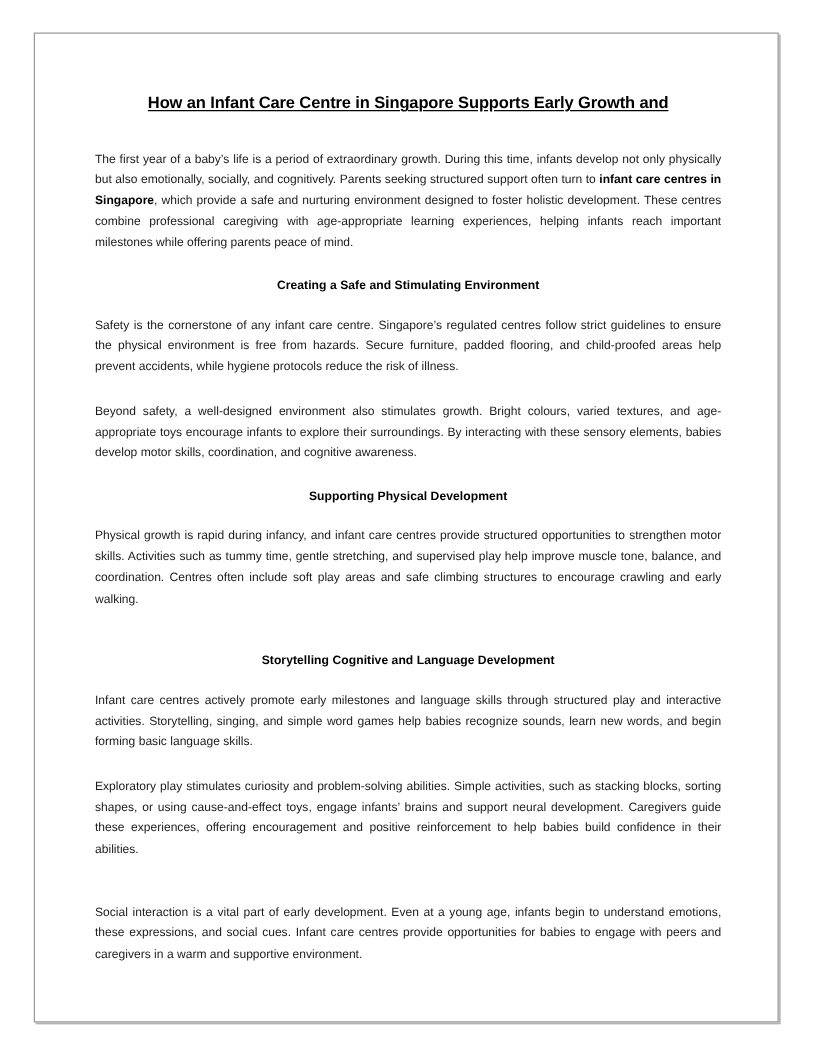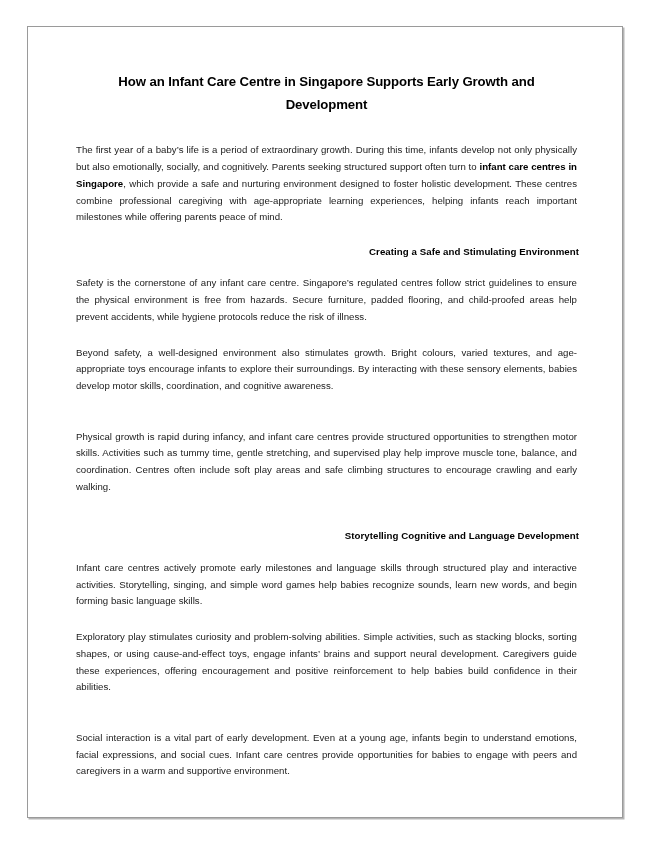--- a/index.html
+++ b/index.html
@@ -47,20 +47,21 @@
     line-height: 1.72;
     color: #000000;
     margin: 0 0 0 0;
     padding: 0 7px;
     letter-spacing: -0.1px;
   }
   .doc-title .title-line {
     display: block;
   }
   .doc-title .title-ul {
+    text-decoration: underline;
     text-underline-offset: 2px;
   }
 
   .para {
     font-size: 9.65px;
     line-height: 1.73;
     color: #1a1a1a;
     text-align: justify;
     margin: 2px;
     letter-spacing: 0.02px;
@@ -69,63 +70,63 @@
     font-weight: bold;
     color: #000000;
   }
 
   .section-heading {
     font-size: 9.7px;
     font-weight: bold;
     color: #000000;
     margin: 0;
     line-height: 1.6;
-    text-align: right;
+    text-align: center;
     letter-spacing: 0.05px;
   }
 
   .gap-title-body { height: 24px; }
   .gap-para       { height: 15px; }
   .gap-before-h   { height: 16px; }
   .gap-after-h    { height: 14px; }
 </style>
 </head>
 <body>
 
 <div class="page-canvas">
   <div class="page-sheet">
     <div class="page-body">
 
       <h1 class="doc-title">
         <span class="title-line"><span class="title-ul">How an Infant Care Centre in Singapore Supports Early Growth and</span></span>
-        <span class="title-line"><span class="title-ul">Development</span></span>
       </h1>
 
       <div class="gap-title-body"></div>
 
       <p class="para"><span>The first year of a baby’s life is a period of extraordinary growth. During this time, infants develop not only physically but also emotionally, socially, and cognitively. Parents seeking structured support often turn to </span><b>infant care centres in Singapore</b><span>, which provide a safe and nurturing environment designed to foster holistic development. These centres combine professional caregiving with age-appropriate learning experiences, helping infants reach important milestones while offering parents peace of mind.</span></p>
 
       <div class="gap-before-h"></div>
       <h2 class="section-heading">Creating a Safe and Stimulating Environment</h2>
       <div class="gap-after-h"></div>
       <p class="para">Safety is the cornerstone of any infant care centre. Singapore’s regulated centres follow strict guidelines to ensure the physical environment is free from hazards. Secure furniture, padded flooring, and child-proofed areas help prevent accidents, while hygiene protocols reduce the risk of illness.</p>
       <div class="gap-para"></div>
       <p class="para">Beyond safety, a well-designed environment also stimulates growth. Bright colours, varied textures, and age-appropriate toys encourage infants to explore their surroundings. By interacting with these sensory elements, babies develop motor skills, coordination, and cognitive awareness.</p>
 
       <div class="gap-before-h"></div>
+      <h2 class="section-heading">Supporting Physical Development</h2>
       <div class="gap-after-h"></div>
       <p class="para">Physical growth is rapid during infancy, and infant care centres provide structured opportunities to strengthen motor skills. Activities such as tummy time, gentle stretching, and supervised play help improve muscle tone, balance, and coordination. Centres often include soft play areas and safe climbing structures to encourage crawling and early walking.</p>
       <div class="gap-para"></div>
 
       <div class="gap-before-h"></div>
       <h2 class="section-heading">Storytelling Cognitive and Language Development</h2>
       <div class="gap-after-h"></div>
       <p class="para">Infant care centres actively promote early milestones and language skills through structured play and interactive activities. Storytelling, singing, and simple word games help babies recognize sounds, learn new words, and begin forming basic language skills.</p>
       <div class="gap-para"></div>
       <p class="para">Exploratory play stimulates curiosity and problem-solving abilities. Simple activities, such as stacking blocks, sorting shapes, or using cause-and-effect toys, engage infants’ brains and support neural development. Caregivers guide these experiences, offering encouragement and positive reinforcement to help babies build confidence in their abilities.</p>
 
       <div class="gap-before-h"></div>
       <div class="gap-after-h"></div>
-      <p class="para">Social interaction is a vital part of early development. Even at a young age, infants begin to understand emotions, facial expressions, and social cues. Infant care centres provide opportunities for babies to engage with peers and caregivers in a warm and supportive environment.</p>
+      <p class="para">Social interaction is a vital part of early development. Even at a young age, infants begin to understand emotions, these expressions, and social cues. Infant care centres provide opportunities for babies to engage with peers and caregivers in a warm and supportive environment.</p>
 
     </div>
   </div>
 </div>
 
 </body></html>

